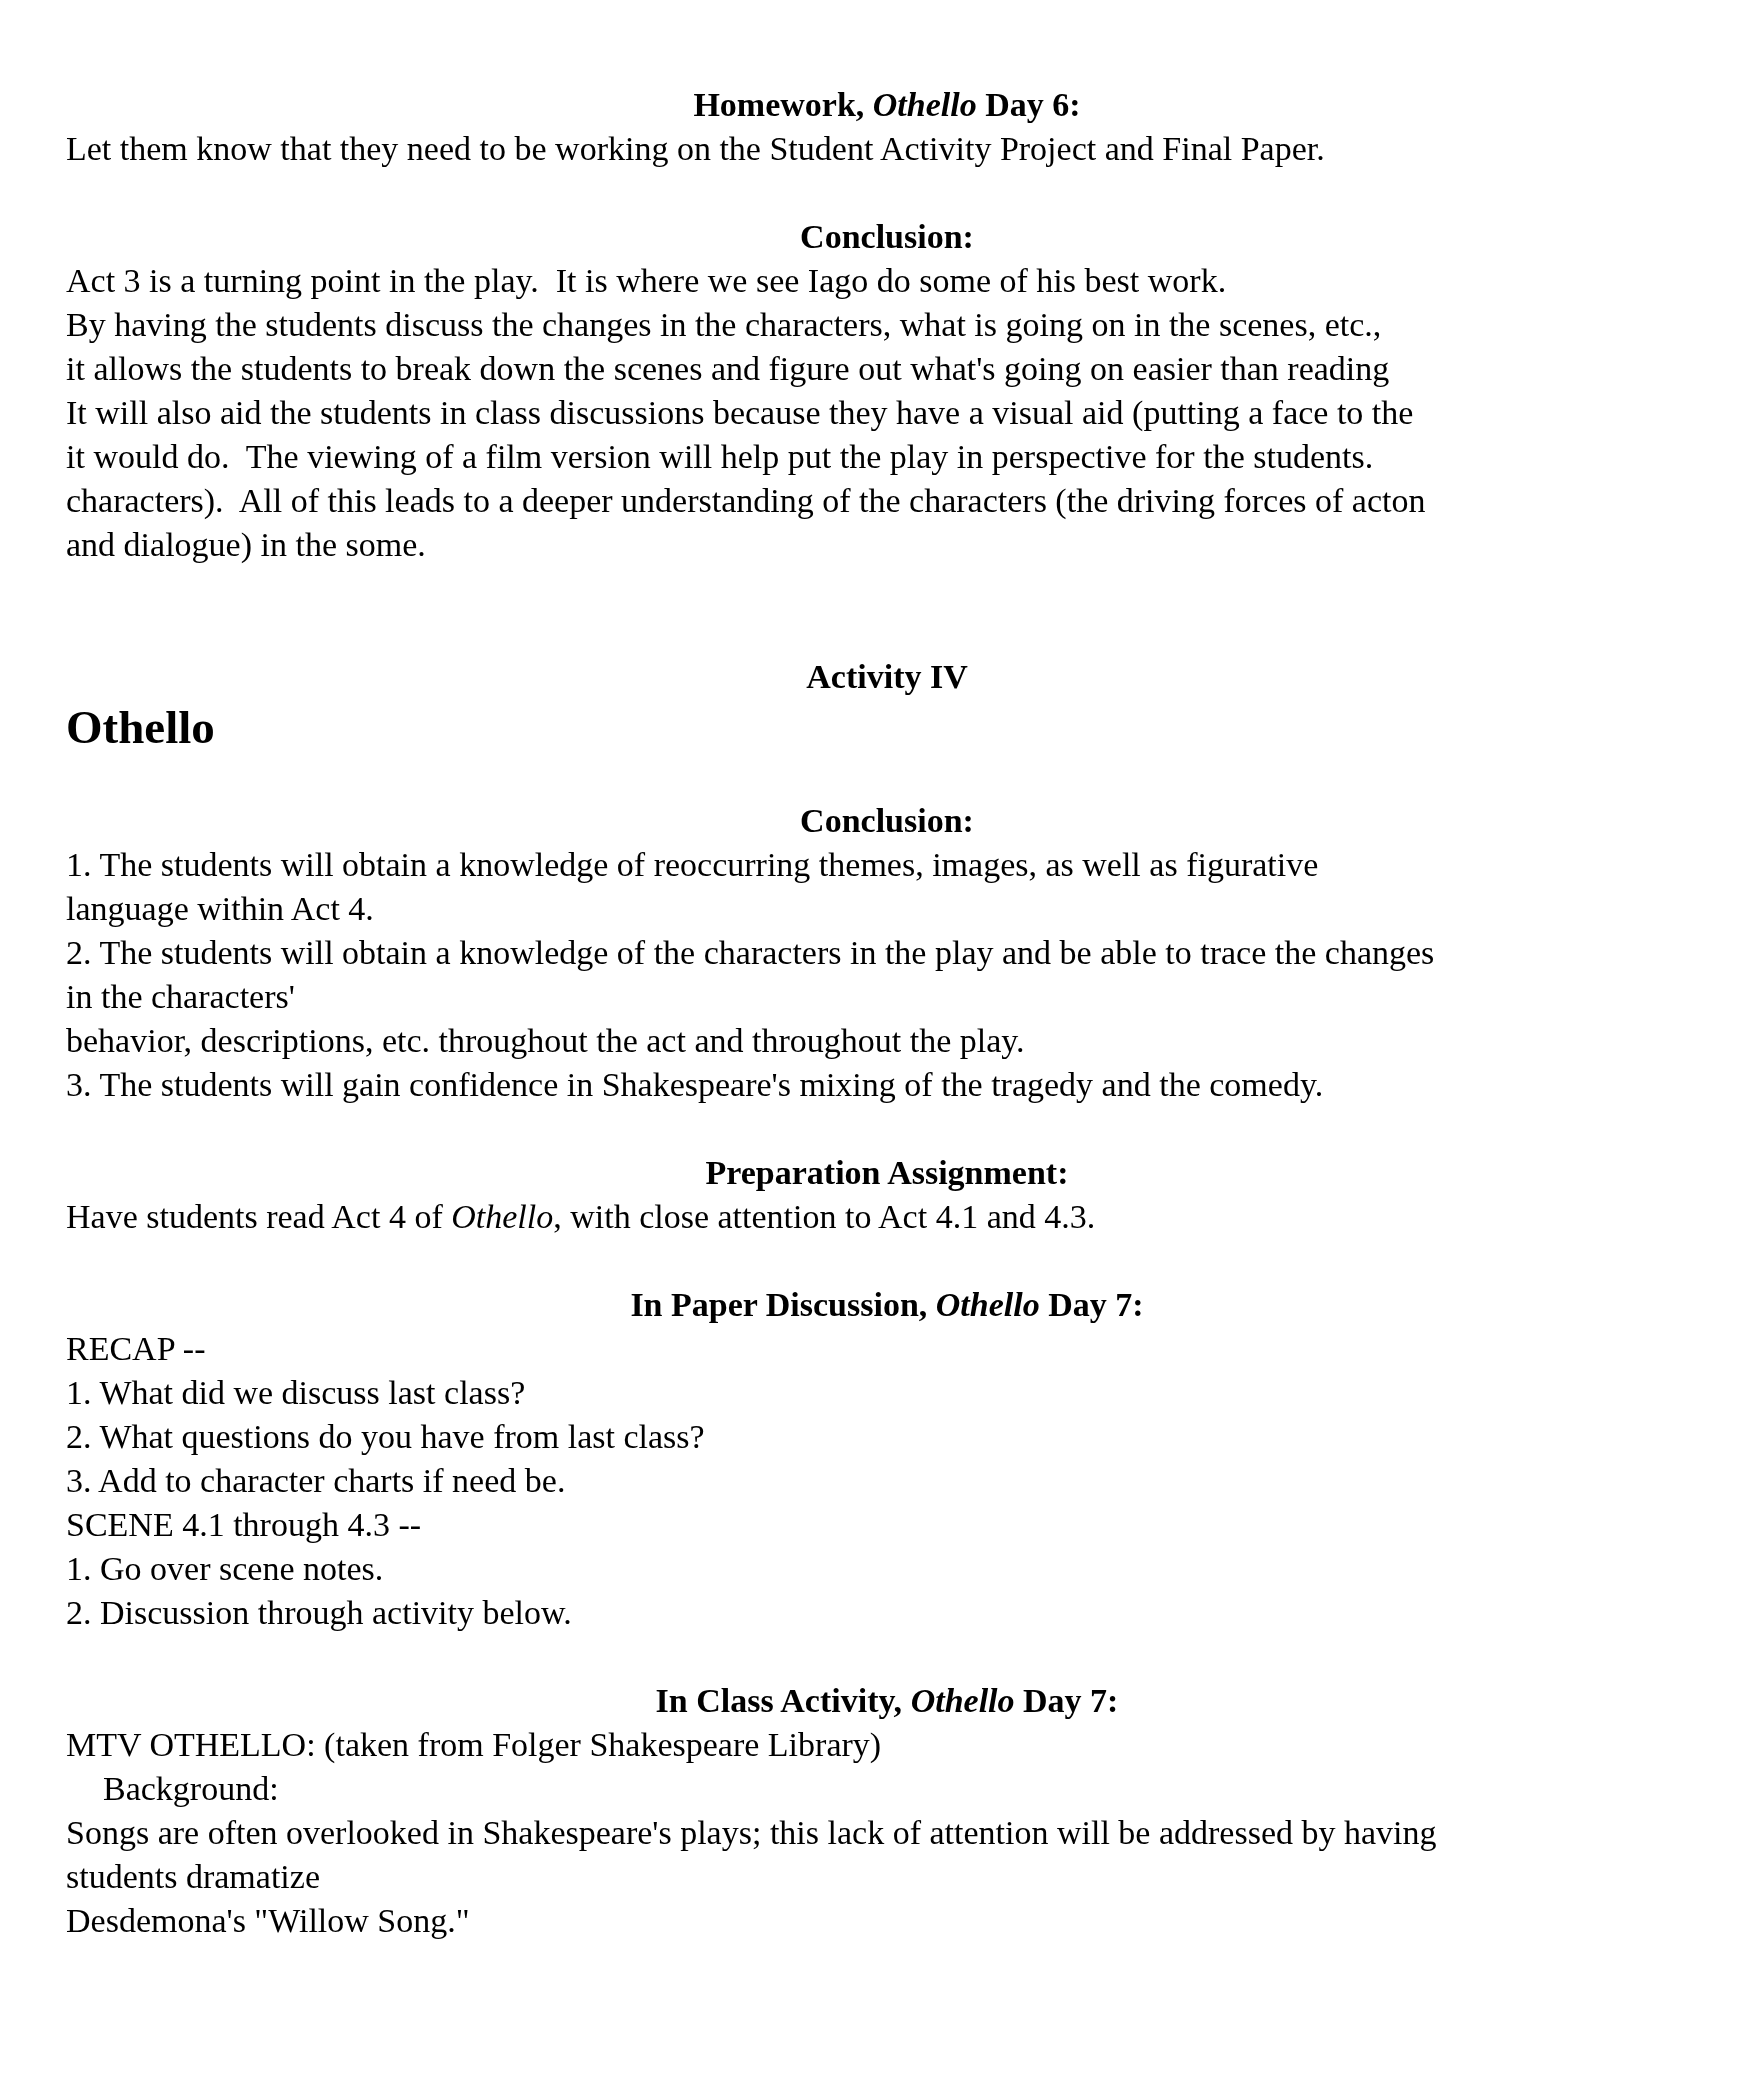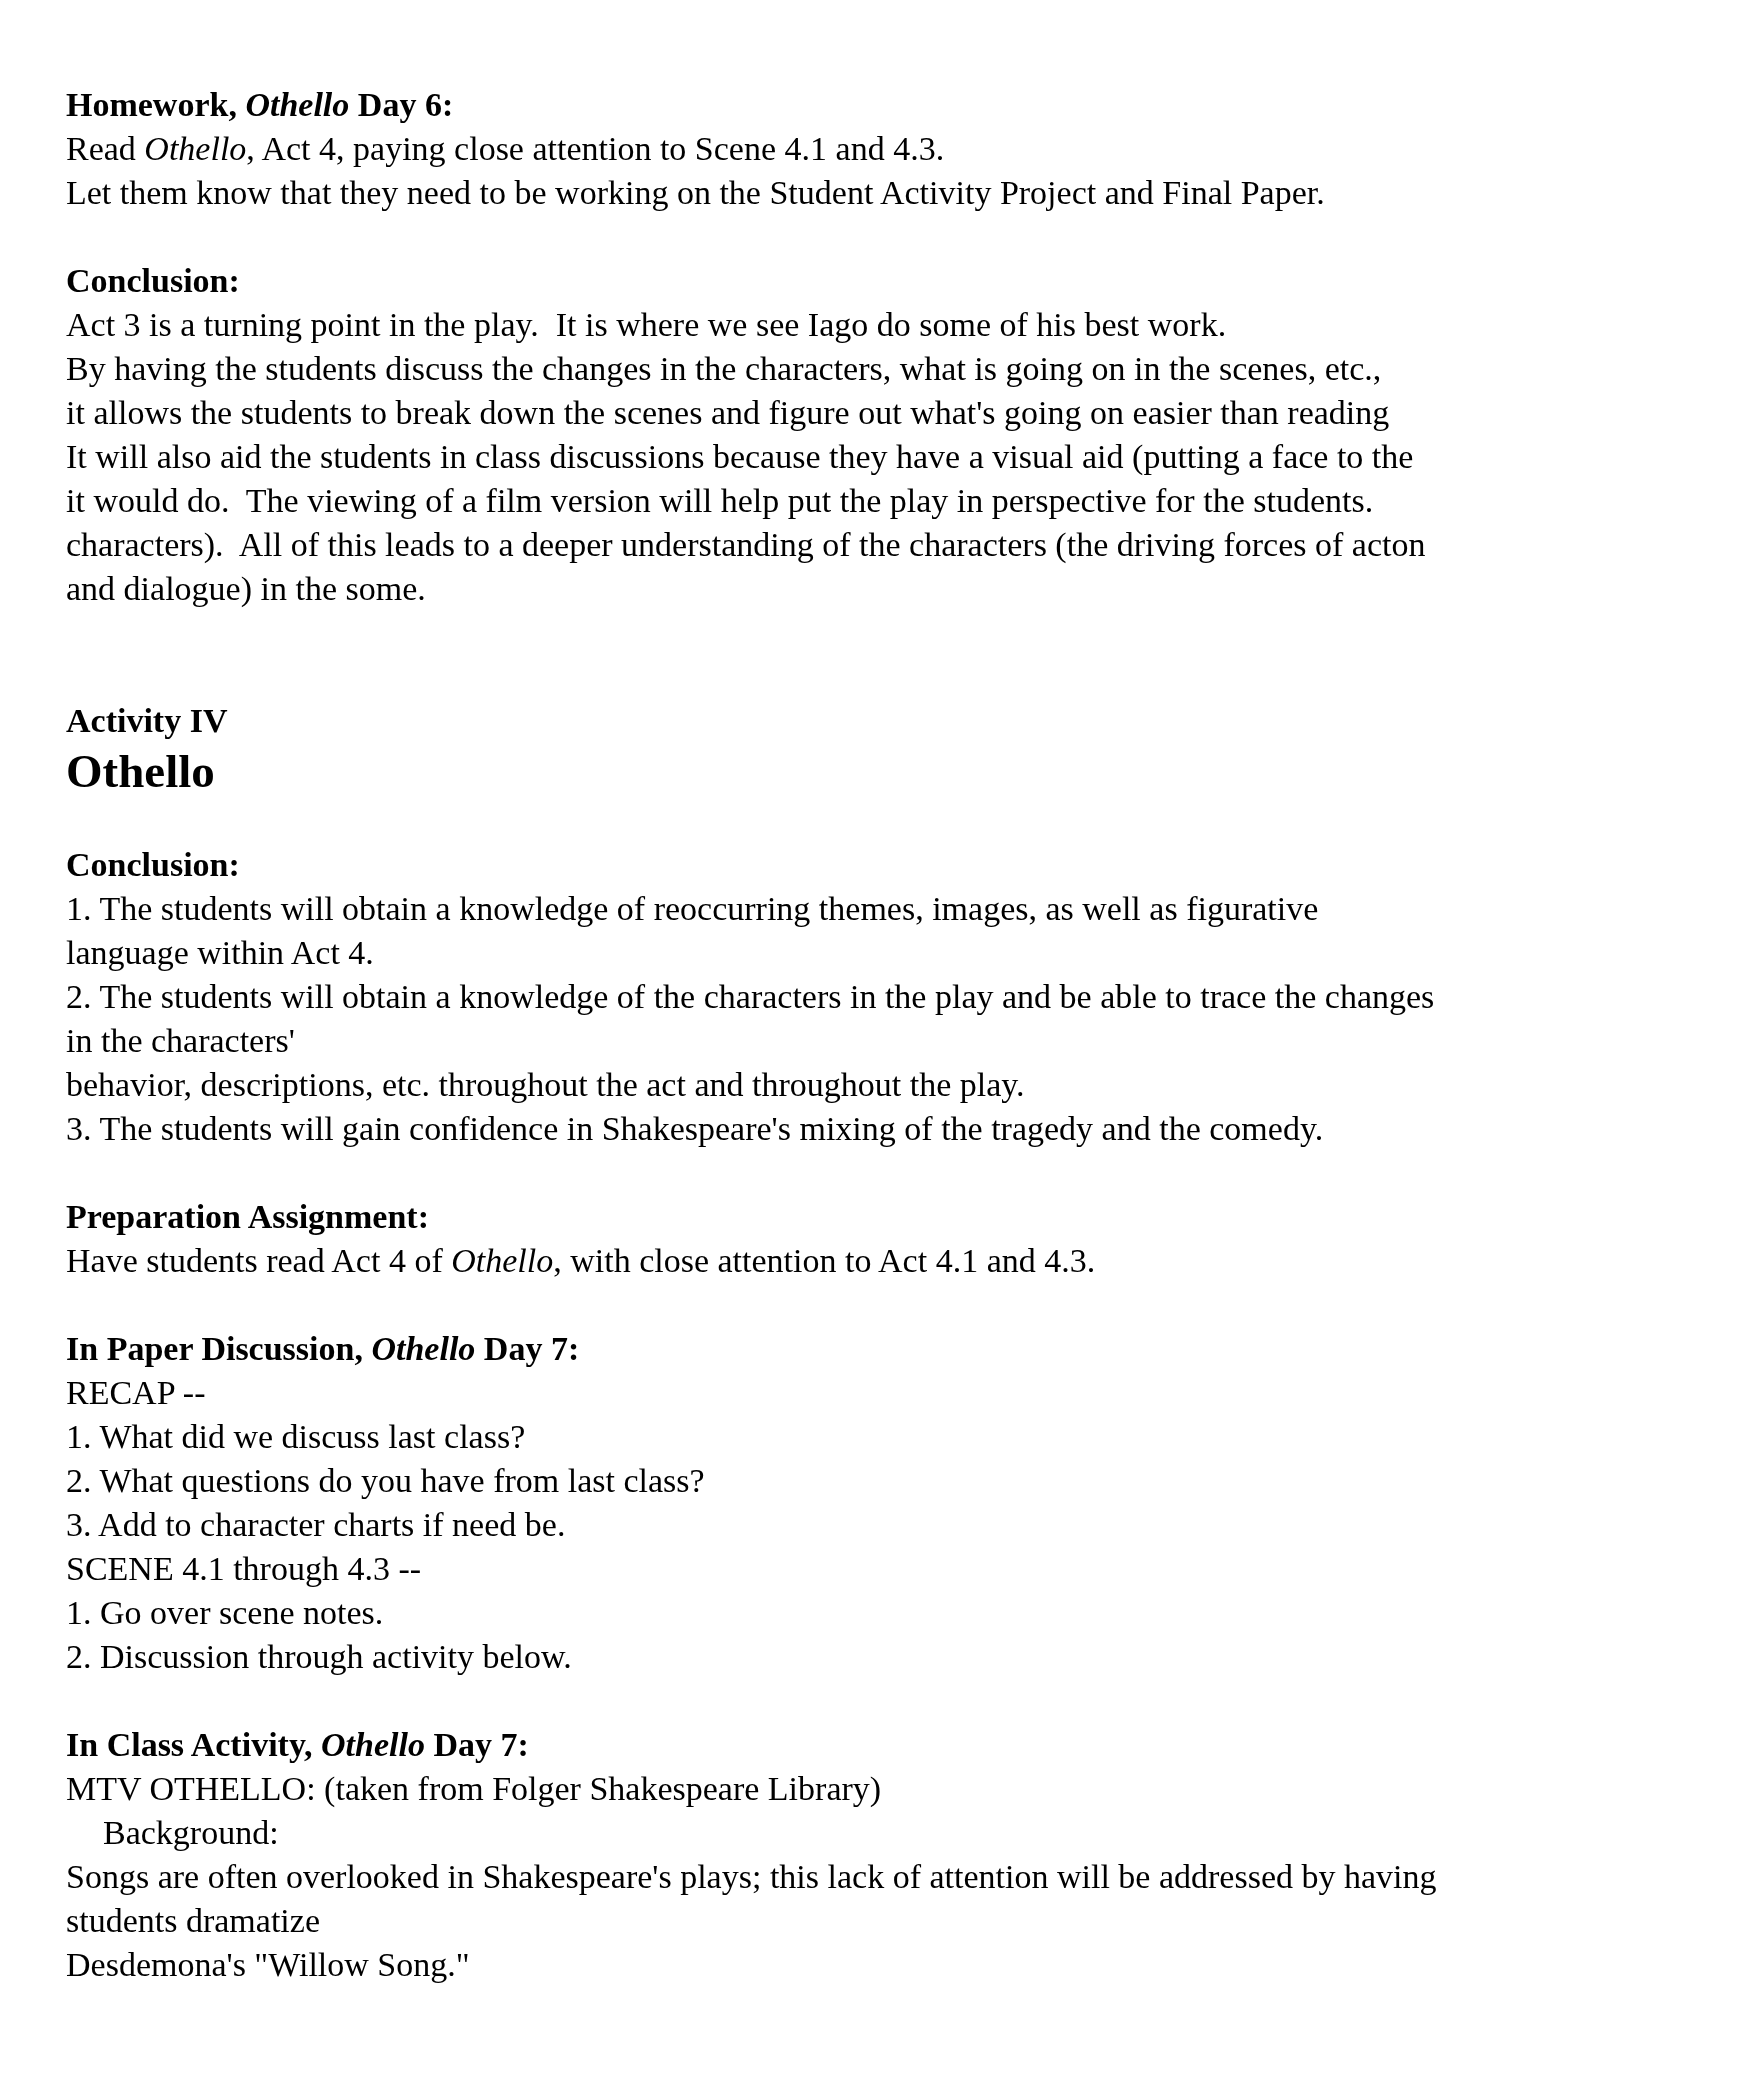--- a/index.html
+++ b/index.html
@@ -17,39 +17,38 @@
     font-size: 34px;
     box-sizing: border-box;
     padding: 83px 48px 0 66px;
     overflow: hidden;
   }
   .line {
     white-space: pre-wrap;
     line-height: 44px;
     min-height: 44px;
   }
-  .line.heading { font-weight: bold; }
+  .line.heading { font-weight: bold; text-align: center; }
   .line.title {
     font-weight: bold;
     font-size: 47px;
     line-height: 56px;
     min-height: 56px;
   }
   .line.blank { min-height: 44px; }
   .line.indent-1 { padding-left: 37px; }
   .run-b { font-weight: bold; }
   .run-i { font-style: italic; }
 </style>
 </head>
 <body>
 
 <div class="page">
   <div id="doc-content">
       <div class="line heading"><span class="run-b ">Homework, </span><span class="run-b run-i">Othello</span><span class="run-b "> Day 6:</span></div>
-      <div class="line line"><span class="">Read </span><span class="run-i">Othello</span><span class="">, Act 4, paying close attention to Scene 4.1 and 4.3.</span></div>
       <div class="line line"><span class="">Let them know that they need to be working on the Student Activity Project and Final Paper.</span></div>
       <div class="line blank"></div>
       <div class="line heading"><span class="run-b ">Conclusion:</span></div>
       <div class="line line"><span class="">Act 3 is a turning point in the play.  It is where we see Iago do some of his best work.</span></div>
       <div class="line line"><span class="">By having the students discuss the changes in the characters, what is going on in the scenes, etc.,</span></div>
       <div class="line line"><span class="">it allows the students to break down the scenes and figure out what's going on easier than reading</span></div>
       <div class="line line"><span class="">It will also aid the students in class discussions because they have a visual aid (putting a face to the</span></div>
       <div class="line line"><span class="">it would do.  The viewing of a film version will help put the play in perspective for the students.</span></div>
       <div class="line line"><span class="">characters).  All of this leads to a deeper understanding of the characters (the driving forces of acton</span></div>
       <div class="line line"><span class="">and dialogue) in the some.</span></div>

